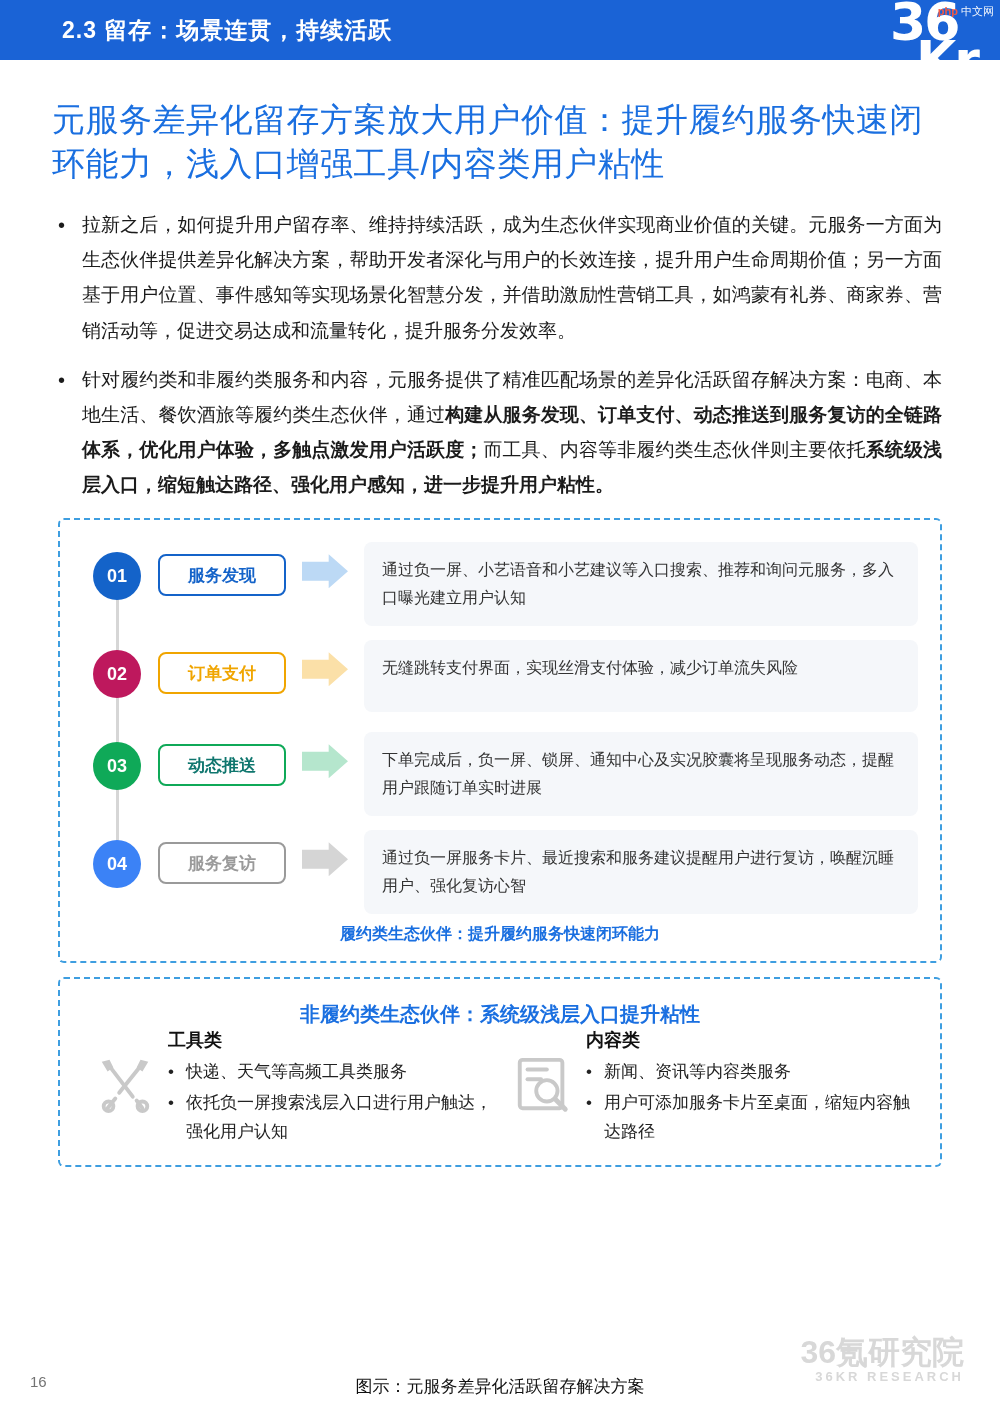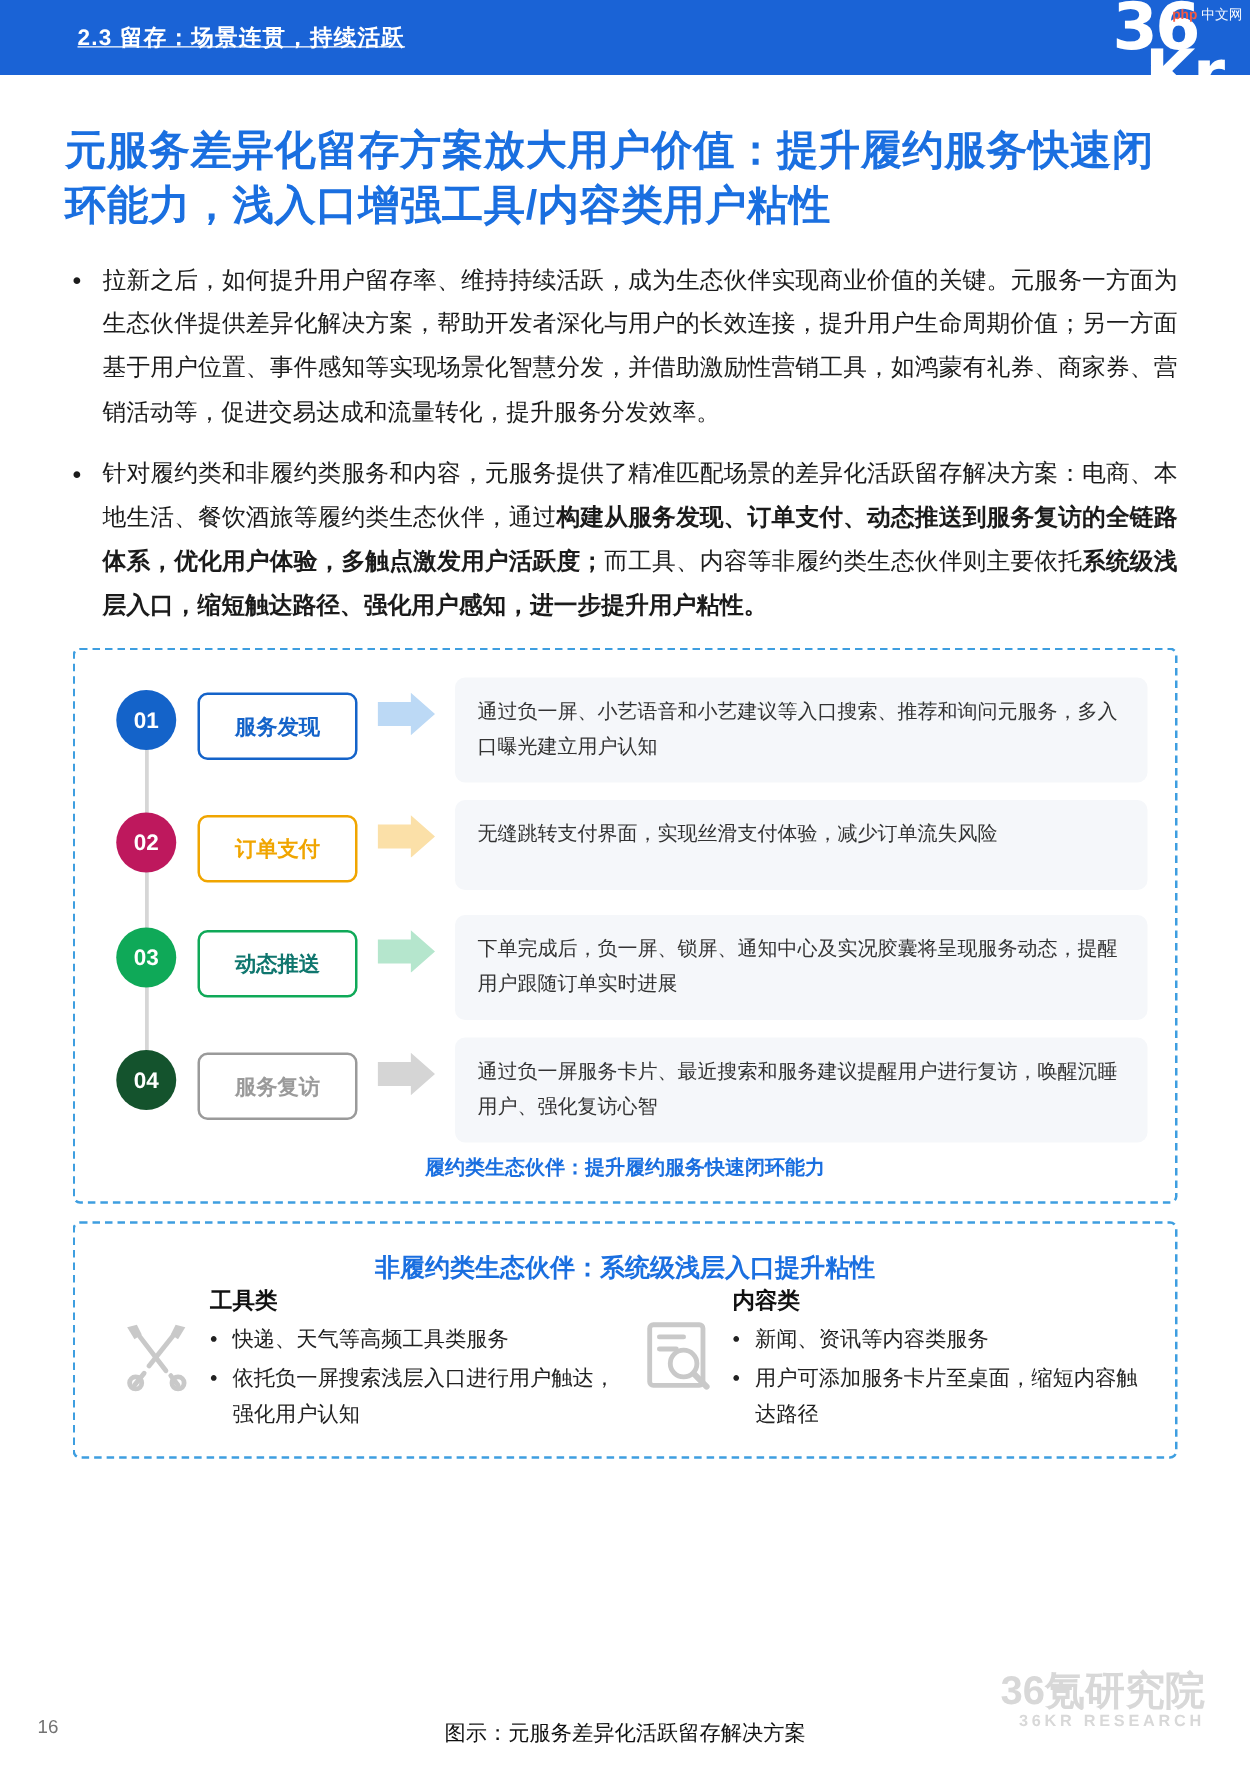--- a/index.html
+++ b/index.html
@@ -16,25 +16,24 @@
   .header {
     height:60px;
     background:#1565d8;
     background:linear-gradient(90deg,#1a63d6 0%,#1a63d6 70%,#1a63d6 100%);
     display:flex;
     align-items:center;
     position:relative;
   }
   .header-title {
     color:#ffffff;
-    font-size:18px;
+    font-size:23px;
     font-weight:bold;
     margin-left:62px;
     letter-spacing:1px;
-    text-decoration:underline;
   }
   .logo-36kr {
     position:absolute;
     right:22px;
     top:-4px;
     color:#ffffff;
     font-size:52px;
     font-weight:bold;
     font-family:"DejaVu Sans", sans-serif;
     letter-spacing:-2px;
@@ -47,21 +46,21 @@
     background:rgba(255,255,255,0.0);
     font-family:"Liberation Sans", sans-serif;
   }
   .php-tag .red { color:#ff5a3c; font-weight:bold;}
 
   
   .headline {
     margin:38px 52px 11px 52px;
     color:#1a6fe0;
     font-size:33px;
-    font-weight:bold;
+    font-weight:normal;
     line-height:1.32;
     letter-spacing:0.5px;
   }
 
   
   .para-wrap { margin:22px 58px 0 58px; }
   .para {
     display:flex;
     font-size:19px;
     line-height:1.85;
@@ -106,21 +105,21 @@
   .vline {
     position:absolute;
     left:34px; top:34px; bottom:30px;
     width:3px; background:#d6d6d6; z-index:1;
   }
 
   .label-box {
     width:128px;
     margin-top:12px;
     margin-left:6px;
-    height:54px;
+    height:42px;
     border-radius:8px;
     border:2px solid #ccc;
     display:flex;align-items:center;justify-content:center;
     font-size:17px;font-weight:bold;
     background:#fff;
   }
 
   .arrow-col { width:78px; display:flex; align-items:center; justify-content:center; padding-top:12px;}
   .arrow {
     width:46px;height:34px;
@@ -256,21 +255,21 @@
       </div>
       <div class="label-box" id="l3" style="color: #0f766e; border-color: rgb(15, 169, 88);">动态推送</div>
       <div class="arrow-col">
           <div class="arrow" id="a3" style="background: rgb(181, 230, 205);"></div>
         </div>
       <div class="desc-box">下单完成后，负一屏、锁屏、通知中心及实况胶囊将呈现服务动态，提醒用户跟随订单实时进展</div>
     </div>
 
     <div class="flow-row">
       <div class="num-col">
-        <div class="num-circle" id="c4" style="background: #14532d;">04</div>
+        <div class="num-circle" id="c4" style="background: #3b82f6;">04</div>
       </div>
       <div class="label-box" id="l4" style="color: rgb(154, 154, 154); border-color: rgb(154, 154, 154);">服务复访</div>
       <div class="arrow-col">
           <div class="arrow" id="a4" style="background: rgb(213, 213, 213);"></div>
         </div>
       <div class="desc-box">通过负一屏服务卡片、最近搜索和服务建议提醒用户进行复访，唤醒沉睡用户、强化复访心智</div>
     </div>
   </div>
   <div class="flow-caption">履约类生态伙伴：提升履约服务快速闭环能力</div>
 </div>

